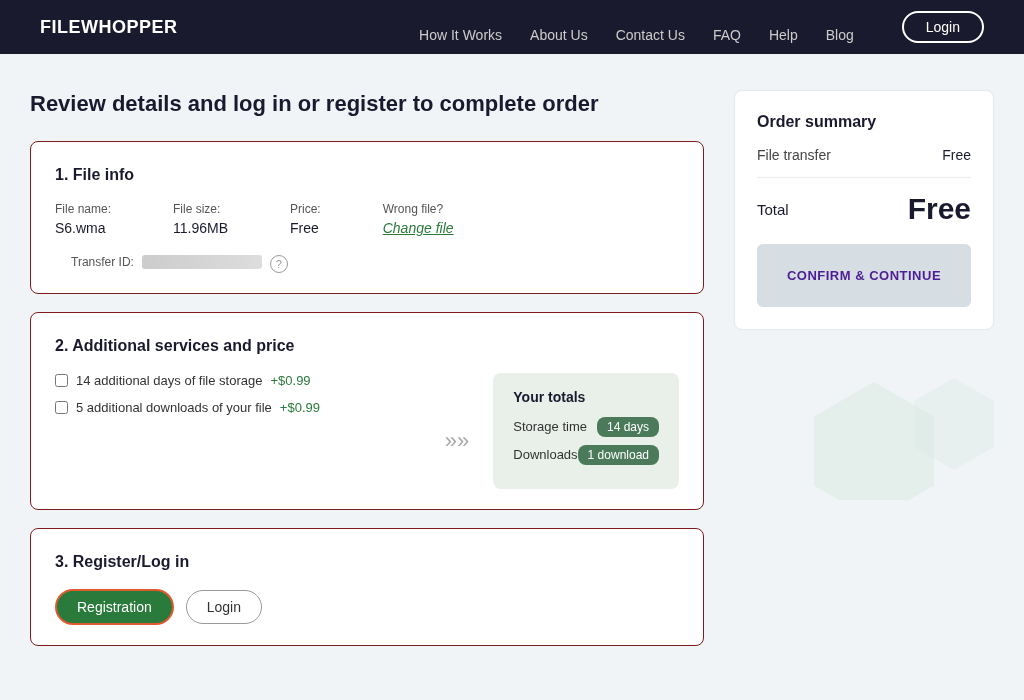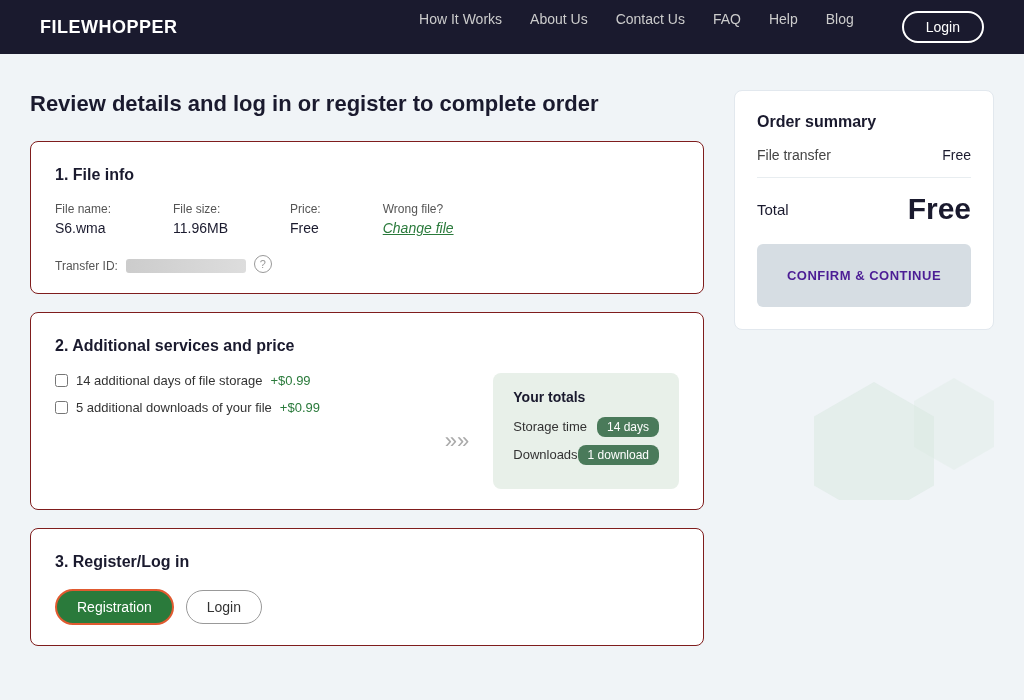--- a/index.html
+++ b/index.html
@@ -7,21 +7,21 @@
 
     
     .navbar {
       background: #1a1a2e;
       display: flex; align-items: center;
       padding: 8px 40px; height: 54px;
     }
     .navbar-brand {
       color: #fff; font-weight: 700; font-size: 18px; letter-spacing: 0.5px; margin-right: auto;
     }
-    .navbar-links { display: flex; gap: 28px; align-items: flex-start; }
+    .navbar-links { display: flex; gap: 28px; align-items: flex-end; }
     .navbar-links a {
       color: #ccc; text-decoration: none; font-size: 14px;
     }
     .login-btn {
       border: 2px solid #fff; color: #fff; background: transparent;
       padding: 6px 22px; border-radius: 20px; font-size: 14px; cursor: pointer;
       margin-left: 20px;
     }
 
     
@@ -58,21 +58,21 @@
     }
     .file-info-item label {
       font-size: 12px; color: #555; display: block; margin-bottom: 3px;
     }
     .file-info-item .value {
       font-size: 14px; color: #1a1a2e; font-weight: 500;
     }
     .change-file-link {
       color: #2a7a3b; text-decoration: underline; font-size: 14px; cursor: pointer; font-style: italic;
     }
-    .transfer-id-row { display: flex; align-items: flex-end; gap: 8px; }
+    .transfer-id-row { display: flex; align-items: flex-start; gap: 8px; margin-left: 16px; }
     .transfer-id-row label { font-size: 12px; color: #555; }
     .transfer-id-bar {
       width: 120px; height: 14px;
       background: linear-gradient(90deg, #ccc 0%, #ddd 100%);
       border-radius: 3px;
     }
     .question-icon {
       width: 18px; height: 18px; border: 1.5px solid #999;
       border-radius: 50%; display: inline-flex; align-items: center; justify-content: center;
       font-size: 11px; color: #999; cursor: pointer;

